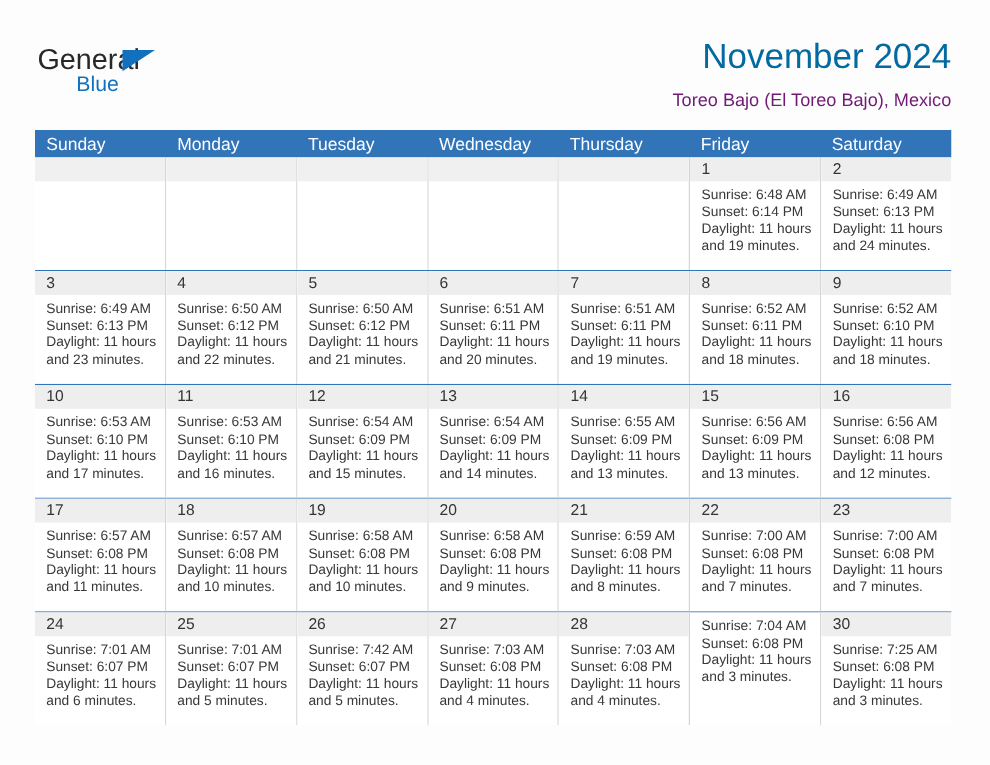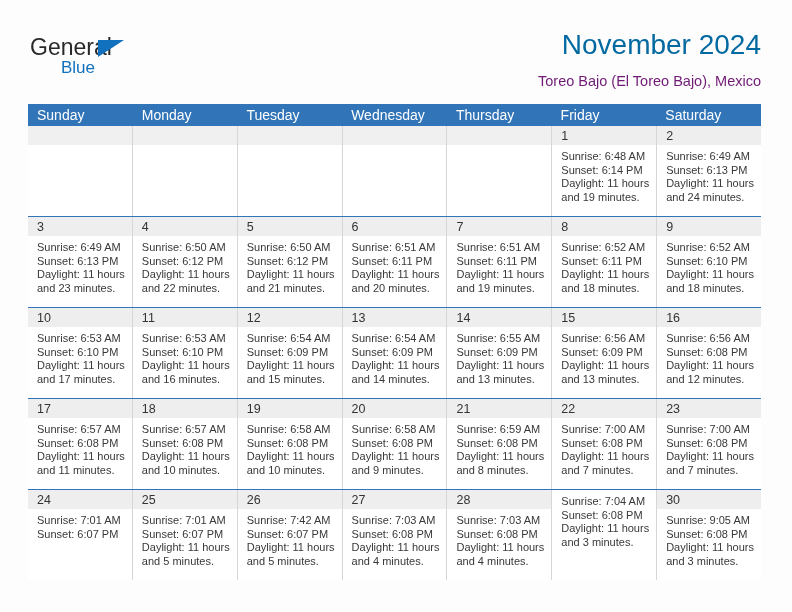--- a/index.html
+++ b/index.html
@@ -397,20 +397,21 @@
               <div class="wrap">Daylight: 11 hours and 7 minutes.</div>
             </div>
           </div>
         </div>
         <div class="week-row">
           <div class="day-cell">
             <div class="day-num-band"><span class="day-num">24</span></div>
             <div class="day-info">
               <div>Sunrise: 7:01 AM</div>
               <div>Sunset: 6:07 PM</div>
+              <div class="wrap">Daylight: 11 hours and 6 minutes.</div>
             </div>
           </div>
           <div class="day-cell">
             <div class="day-num-band"><span class="day-num">25</span></div>
             <div class="day-info">
               <div>Sunrise: 7:01 AM</div>
               <div>Sunset: 6:07 PM</div>
               <div class="wrap">Daylight: 11 hours and 5 minutes.</div>
             </div>
           </div>
@@ -441,21 +442,21 @@
           <div class="day-cell">
             <div class="day-info">
               <div>Sunrise: 7:04 AM</div>
               <div>Sunset: 6:08 PM</div>
               <div class="wrap">Daylight: 11 hours and 3 minutes.</div>
             </div>
           </div>
           <div class="day-cell">
             <div class="day-num-band"><span class="day-num">30</span></div>
             <div class="day-info">
-              <div>Sunrise: 9:05 AM</div>
+              <div>Sunrise: 7:25 AM</div>
               <div>Sunset: 6:08 PM</div>
               <div class="wrap">Daylight: 11 hours and 3 minutes.</div>
             </div>
           </div>
         </div>
       </div>
   </div>
 
 </div>
 

